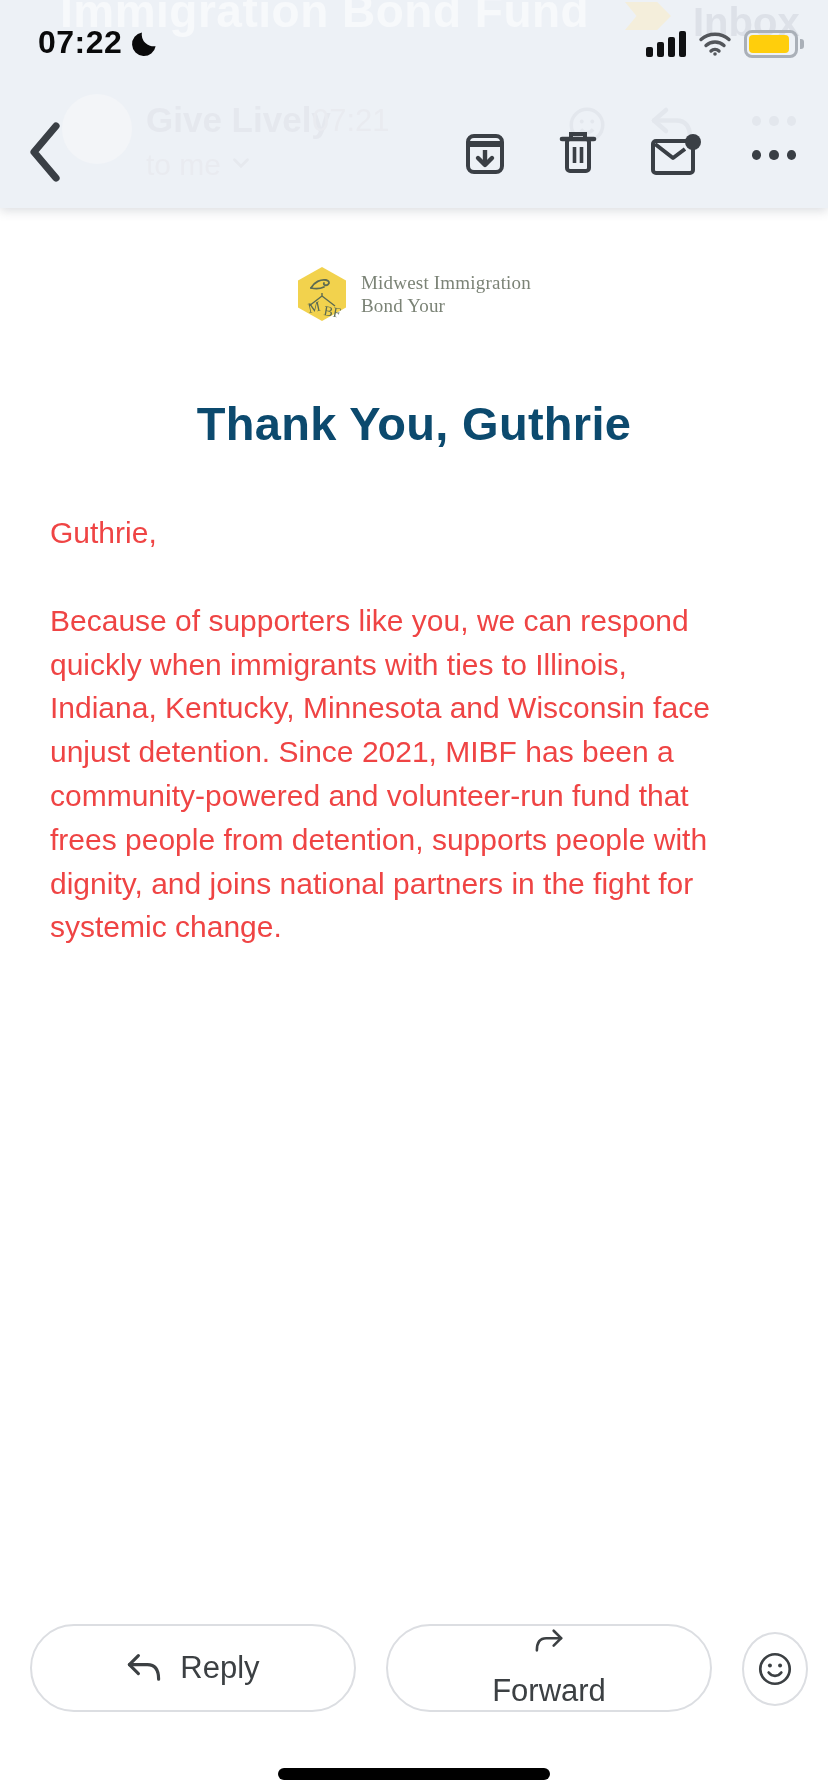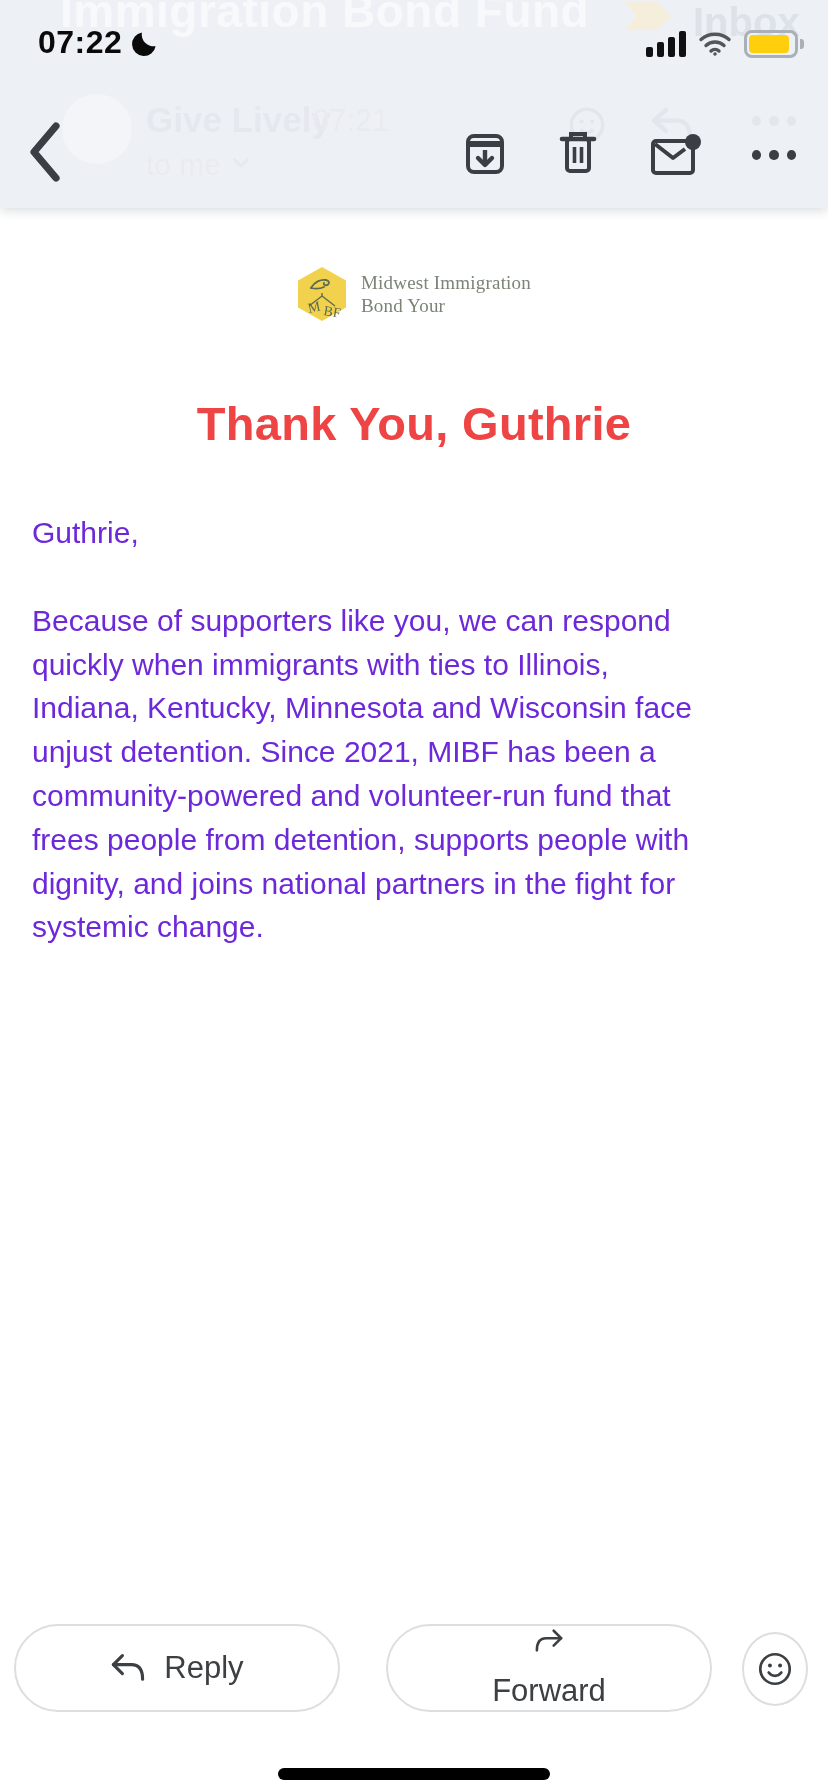--- a/index.html
+++ b/index.html
@@ -41,28 +41,28 @@
   .tb-more{top:148px;left:752px;width:44px;height:14px;display:flex;gap:8px;align-items:center;}
   .tb-more i{width:10px;height:10px;border-radius:50%;background:#3a3f45;display:block;}
   .peek-more{top:114px;left:752px;}
   .peek-more i{background:#e3e7ed;}
 
   
   .email{position:absolute;top:208px;left:0;width:828px;}
   .logo-row{display:flex;justify-content:center;align-items:center;gap:14px;margin-top:58px;}
   .hexlogo{width:50px;height:56px;flex:0 0 auto;}
   .org-name{font-family:"Liberation Serif","DejaVu Serif",serif;font-size:19px;line-height:1.22;color:#7b8376;letter-spacing:.2px;}
-  .heading{margin:74px 40px 0;text-align:center;font-size:47px;font-weight:700;color:#ef4444;letter-spacing:.3px;}
-  .body-copy{margin:60px 32px 0;width:672px;font-size:30px;line-height:43.8px;color:#6d28d9;}
+  .heading{margin:74px 40px 0;text-align:center;font-size:47px;font-weight:700;color:#0c4a6e;letter-spacing:.3px;}
+  .body-copy{margin:60px 50px 0;width:672px;font-size:30px;line-height:43.8px;color:#ef4444;}
   .body-copy p{margin:0 0 44px 0;}
 
   
   .bottom-bar{position:absolute;left:0;bottom:0;width:828px;height:182px;background:#ffffff;z-index:6;}
   .pill{position:absolute;top:14px;height:88px;border:2px solid #dcdee2;border-radius:44px;background:#fff;display:flex;align-items:center;justify-content:center;gap:18px;font-size:31px;color:#3c4043;box-sizing:border-box;}
-  .pill-reply{left:14px;width:326px;}
+  .pill-reply{left:30px;width:326px;}
   .pill-forward{left:386px;width:326px;flex-direction:column;}
   .pill svg{width:36px;height:36px;color:#3c4043;}
   .emoji-btn{position:absolute;top:22px;left:742px;width:66px;height:74px;border:2px solid #dcdee2;border-radius:50%;background:#fff;display:flex;align-items:center;justify-content:center;box-sizing:border-box;color:#3c4043;}
   .emoji-btn svg{width:38px;height:38px;}
   .home-indicator{position:absolute;left:278px;bottom:12px;width:272px;height:12px;border-radius:7px;background:#000;}
 </style>
 </head>
 <body>
 
 <div class="phone">

